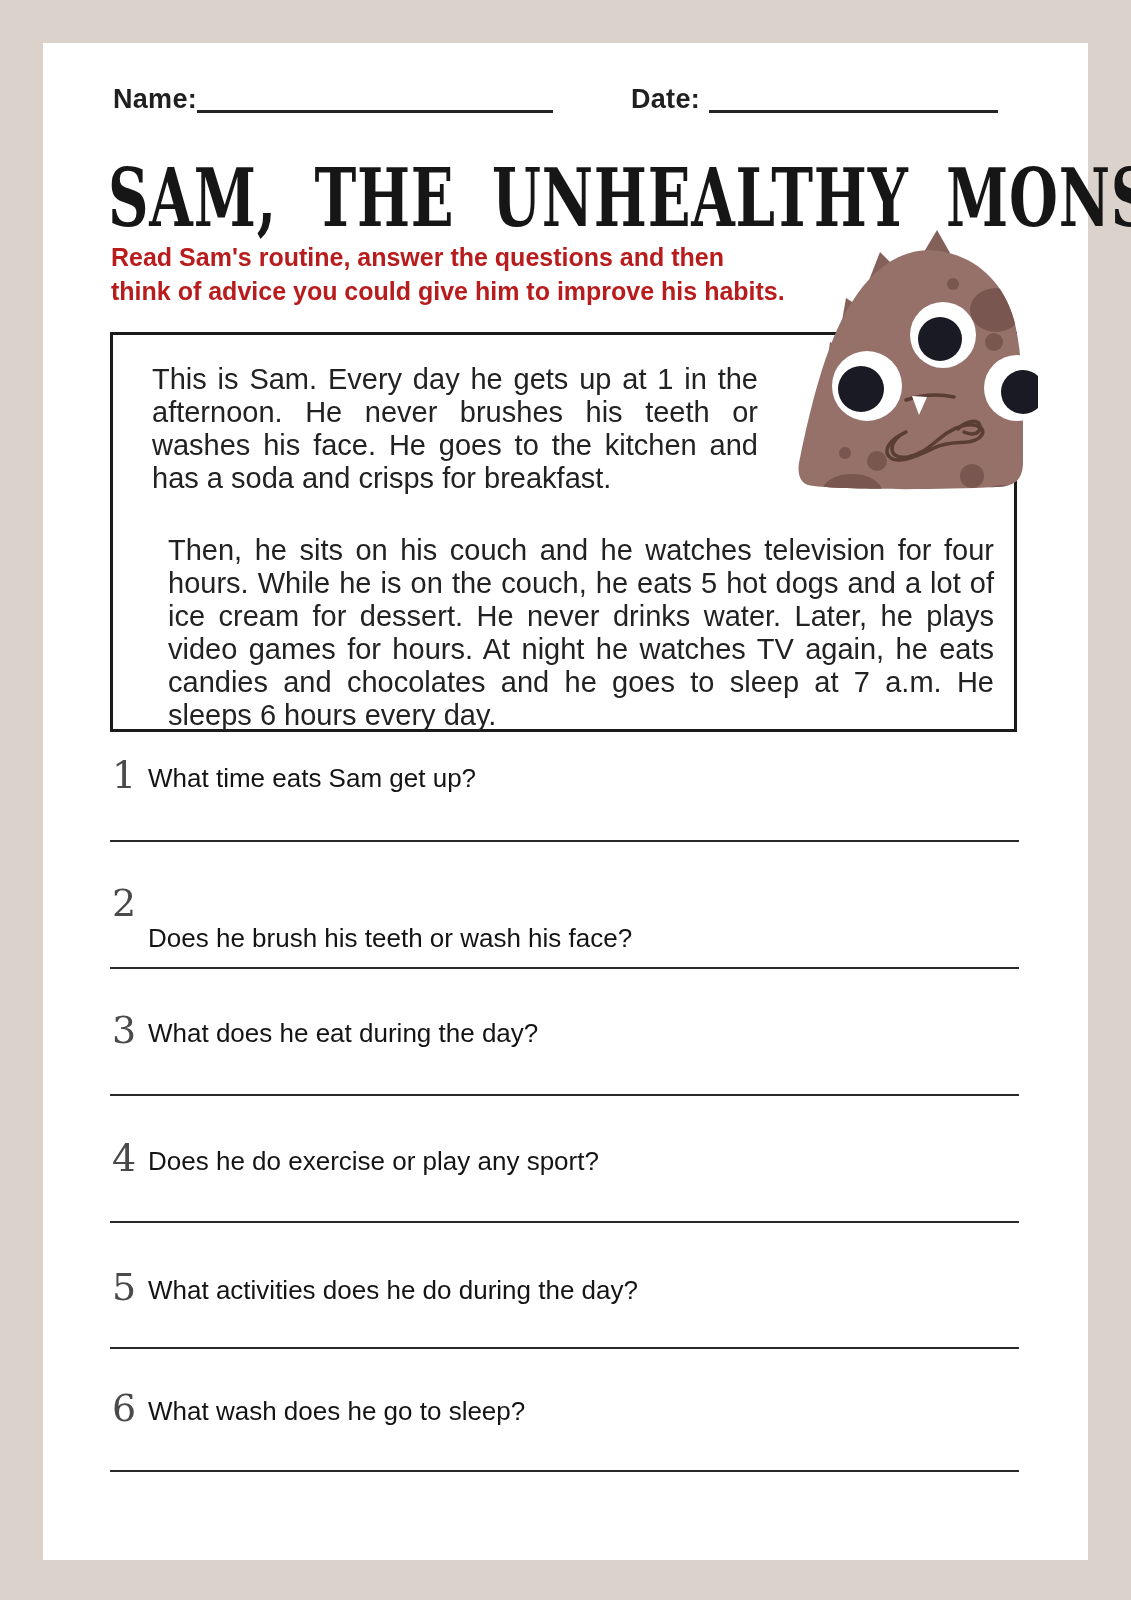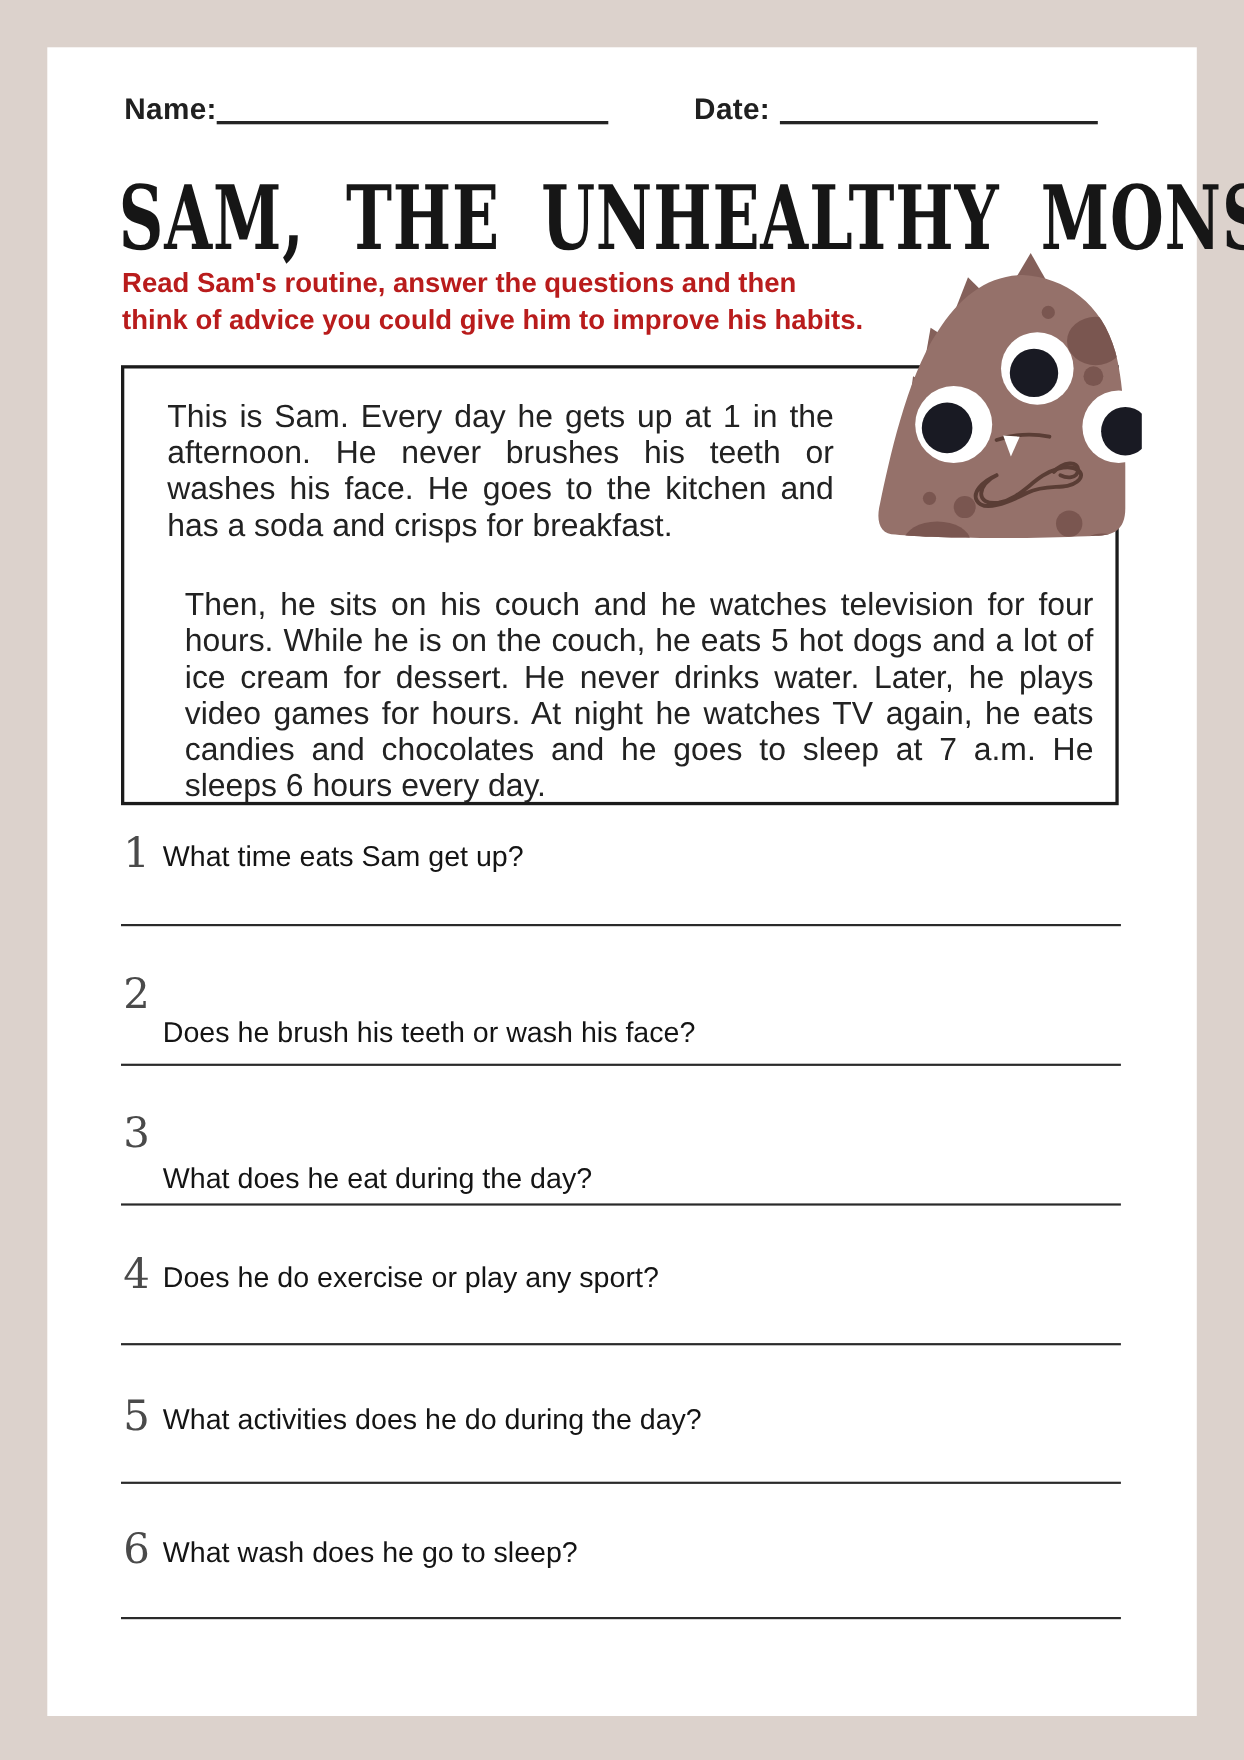--- a/index.html
+++ b/index.html
@@ -177,21 +177,21 @@
 
   <div class="q-number" style="top:756px;">1</div>
   <div class="q-text" style="top:762px;">What time eats Sam get up?</div>
   <div class="answer-line" style="top:840px;"></div>
 
   <div class="q-number" style="top:884px;">2</div>
   <div class="q-text" style="top:890px;margin-top:32px;">Does he brush his teeth or wash his face?</div>
   <div class="answer-line" style="top:967px;"></div>
 
   <div class="q-number" style="top:1011px;">3</div>
-  <div class="q-text" style="top:1055px;">What does he eat during the day?</div>
+  <div class="q-text" style="top:1017px;">What does he eat during the day?</div>
   <div class="answer-line" style="top:1094px;"></div>
 
   <div class="q-number" style="top:1139px;">4</div>
   <div class="q-text" style="top:1145px;">Does he do exercise or play any sport?</div>
   <div class="answer-line" style="top:1221px;"></div>
 
   <div class="q-number" style="top:1268px;">5</div>
   <div class="q-text" style="top:1274px;text-align:right;">What activities does he do during the day?</div>
   <div class="answer-line" style="top:1347px;"></div>
 

